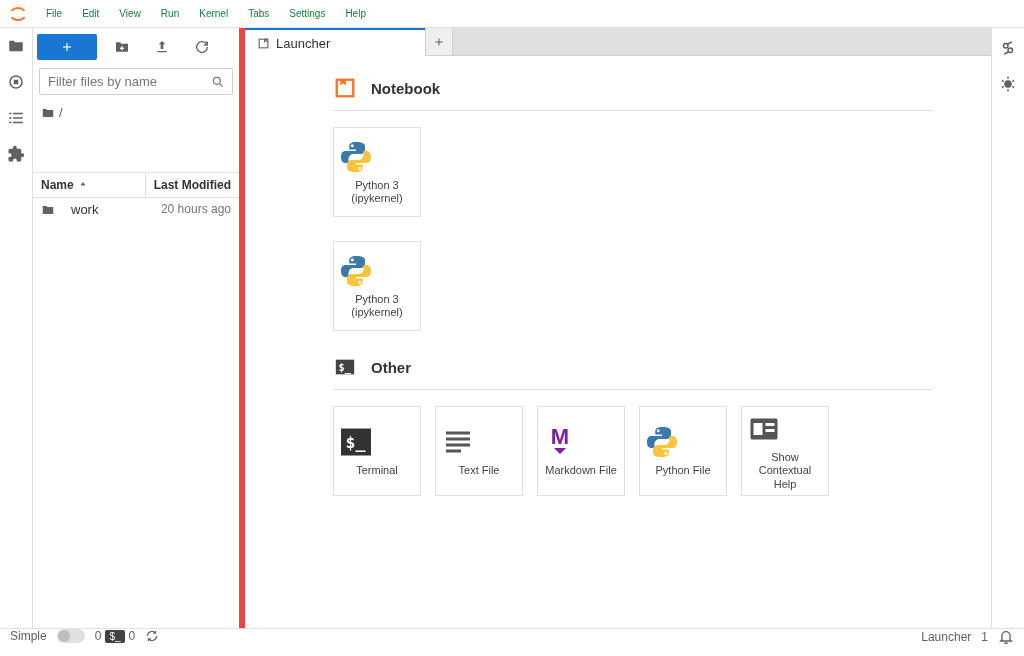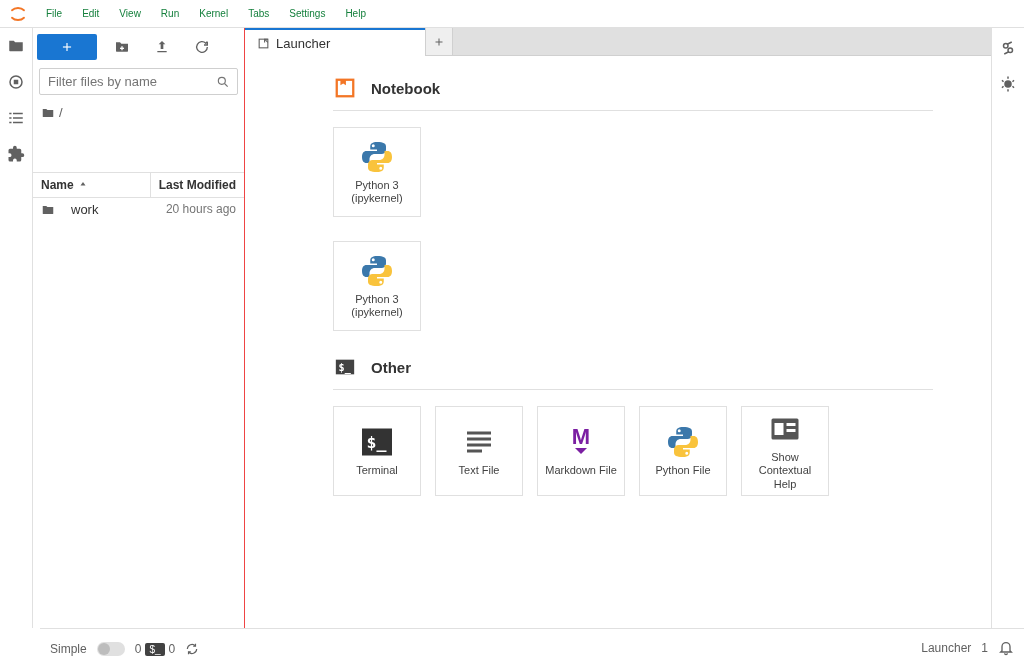--- a/index.html
+++ b/index.html
@@ -11,21 +11,21 @@
 .menu-item { padding: 4px 10px; font-size: 10px; color: #15803d; cursor: pointer; }
 
 
 .main { display: flex; height: 600px; }
 
 
 .activity-bar { width: 33px; background: #fff; border-right: 1px solid #e0e0e0; display: flex; flex-direction: column; align-items: center; padding-top: 8px; gap: 16px; }
 .activity-icon { width: 20px; height: 20px; display: flex; align-items: center; justify-content: center; color: #616161; cursor: pointer; }
 
 
-.filebrowser { width: 212px; border-right: 1px solid #ef4444; display: flex; flex-direction: column; background: #fff; }
+.filebrowser { width: 212px; border-right: 6px solid #ef4444; display: flex; flex-direction: column; background: #fff; }
 .fb-toolbar { display: flex; align-items: center; padding: 6px 4px; gap: 2px; }
 .fb-newbtn { background: #1976d2; color: #fff; border: none; width: 60px; height: 26px; display: flex; align-items: center; justify-content: center; cursor: pointer; border-radius: 2px; }
 .fb-iconbtn { width: 30px; height: 26px; display: flex; align-items: center; justify-content: center; color: #616161; cursor: pointer; margin-left: 8px; }
 .fb-filter { margin: 2px 6px 6px 6px; position: relative; }
 .fb-filter input { width: 100%; padding: 5px 28px 5px 8px; border: 1px solid #cfcfcf; border-radius: 2px; font-size: 13px; }
 .fb-filter .search-icon { position: absolute; right: 8px; top: 50%; transform: translateY(-50%); color: #757575; }
 .fb-breadcrumb { padding: 4px 8px; display: flex; align-items: center; gap: 4px; color: #616161; font-size: 13px; }
 .fb-header { display: flex; border-top: 1px solid #e0e0e0; border-bottom: 1px solid #e0e0e0; font-size: 12px; font-weight: 600; margin-top: 48px; }
 .fb-header-name { flex: 1; padding: 5px 8px; display: flex; align-items: center; gap: 4px; border-right: 1px solid #e0e0e0; }
 .fb-header-mod { padding: 5px 8px; text-align: right; }
@@ -38,29 +38,29 @@
 .tabbar { display: flex; background: #e0e0e0; height: 28px; border-bottom: 1px solid #d0d0d0; }
 .tab { display: flex; align-items: center; gap: 6px; padding: 0 12px; background: #fff; border-top: 2px solid #1976d2; height: 28px; font-size: 13px; cursor: pointer; min-width: 180px; }
 .tab-add { width: 28px; display: flex; align-items: center; justify-content: center; color: #616161; cursor: pointer; background: #efefef; border-left: 1px solid #d0d0d0; border-right: 1px solid #d0d0d0; }
 
 .launcher { flex: 1; overflow: auto; padding: 20px 0 20px 88px; }
 .launcher-section { margin-bottom: 24px; max-width: 600px; }
 .section-header { display: flex; align-items: center; gap: 14px; padding-bottom: 10px; border-bottom: 1px solid #e0e0e0; margin-bottom: 16px; }
 .section-icon { width: 24px; height: 24px; display: flex; align-items: center; justify-content: center; }
 .section-title { font-size: 15px; color: #333; font-weight: bold; }
 .cards { display: flex; gap: 14px; flex-wrap: wrap; }
-.card { width: 88px; height: 90px; border: 1px solid #e0e0e0; display: flex; flex-direction: column; align-items: center; justify-content: center; gap: 4px; cursor: pointer; padding: 4px; }
+.card { width: 88px; height: 90px; border: 1px solid #e0e0e0; display: flex; flex-direction: column; justify-content: center; gap: 4px; cursor: pointer; padding: 4px; }
 .card-icon { width: 36px; height: 36px; display: flex; align-items: center; justify-content: center; }
 .card-label { font-size: 11px; text-align: center; color: #424242; line-height: 1.2; }
 
 
 .right-bar { width: 33px; border-left: 1px solid #e0e0e0; display: flex; flex-direction: column; align-items: center; padding-top: 10px; gap: 16px; }
 
 
-.statusbar { height: 28px; border-top: 1px solid #e0e0e0; display: flex; align-items: flex-end; padding: 0 10px; font-size: 12px; color: #616161; justify-content: space-between; margin-left: 40px; }
+.statusbar { height: 28px; border-top: 1px solid #e0e0e0; display: flex; align-items: flex-start; padding: 0 10px; font-size: 12px; color: #616161; justify-content: space-between; }
 .status-left { display: flex; align-items: center; gap: 10px; }
 .status-right { display: flex; align-items: center; gap: 10px; }
 .toggle { width: 28px; height: 14px; border-radius: 8px; background: #e0e0e0; position: relative; }
 .toggle::after { content: ''; position: absolute; left: 1px; top: 1px; width: 12px; height: 12px; border-radius: 50%; background: #bdbdbd; }
 .status-badge { display: flex; align-items: center; gap: 4px; }
 .status-term { background: #424242; color: #fff; padding: 1px 4px; font-size: 10px; border-radius: 2px; }
 
 svg { display: block; }
 </style>
 </head>

